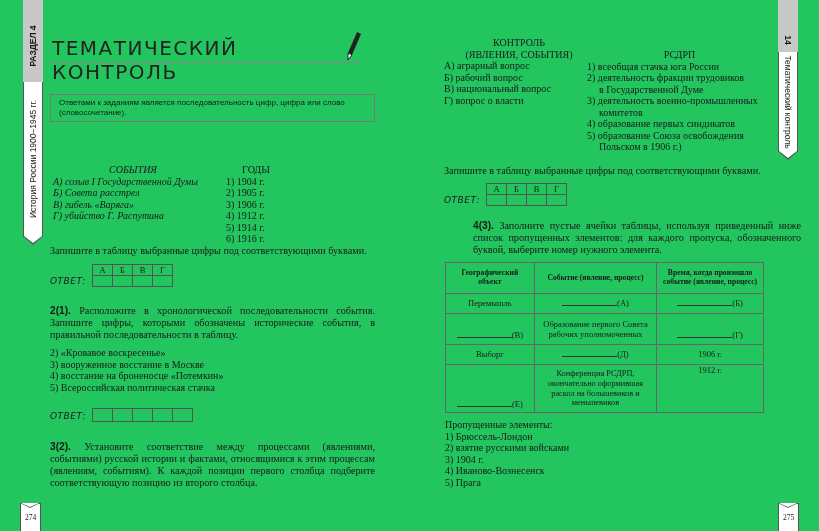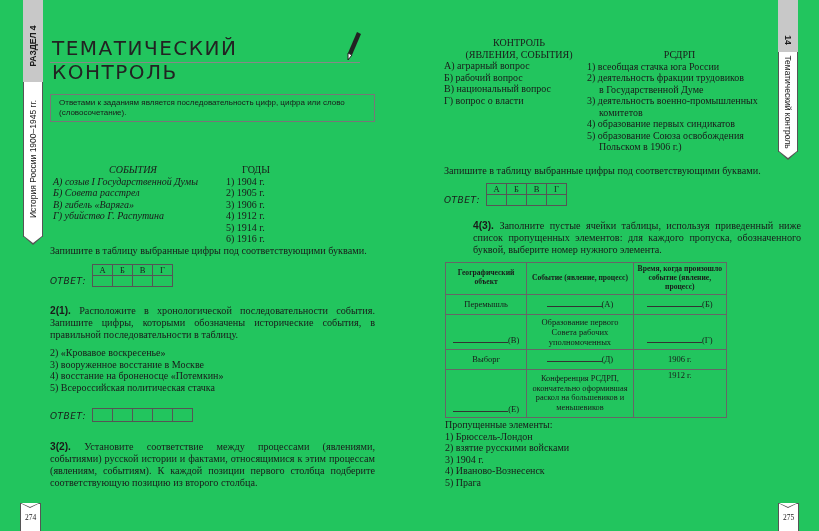--- a/index.html
+++ b/index.html
@@ -37,21 +37,21 @@
   .text-block { position: absolute; font-size: 10.2px; line-height: 1.17; text-align: justify; }
   .task-num { font-family: "Liberation Sans", sans-serif; font-weight: bold; }
   .col { position: absolute; font-size: 10px; line-height: 1.15; }
   .col-head { text-align: center; }
 
   .answer-row { position: absolute; display: flex; align-items: flex-end; }
   .answer-label { font-family: "DejaVu Sans", sans-serif; font-style: italic; font-size: 9px; margin-right: 6px; letter-spacing: 0.5px; }
   .ans-table { border-collapse: collapse; }
   .ans-table td { border: 1px solid #555; width: 20px; height: 11px; text-align: center; font-size: 8.5px; line-height: 10px; padding: 0; }
 
-  .geo-table { position: absolute; left: 445px; top: 262px; width: 282px; border-collapse: collapse; font-size: 8.5px; }
+  .geo-table { position: absolute; left: 445px; top: 262px; width: 319px; border-collapse: collapse; font-size: 8.5px; }
   .geo-table th, .geo-table td { border: 1px solid #666; text-align: center; padding: 2px 3px; line-height: 1.18; }
   .geo-table th { font-weight: bold; font-size: 7.6px; height: 31px; }
   .geo-table td { vertical-align: middle; }
   .blank { display: inline-block; border-bottom: 1px solid #333; width: 55px; height: 8px; vertical-align: baseline; }
 </style>
 </head>
 <body>
 
 <div class="page page-left">
 

